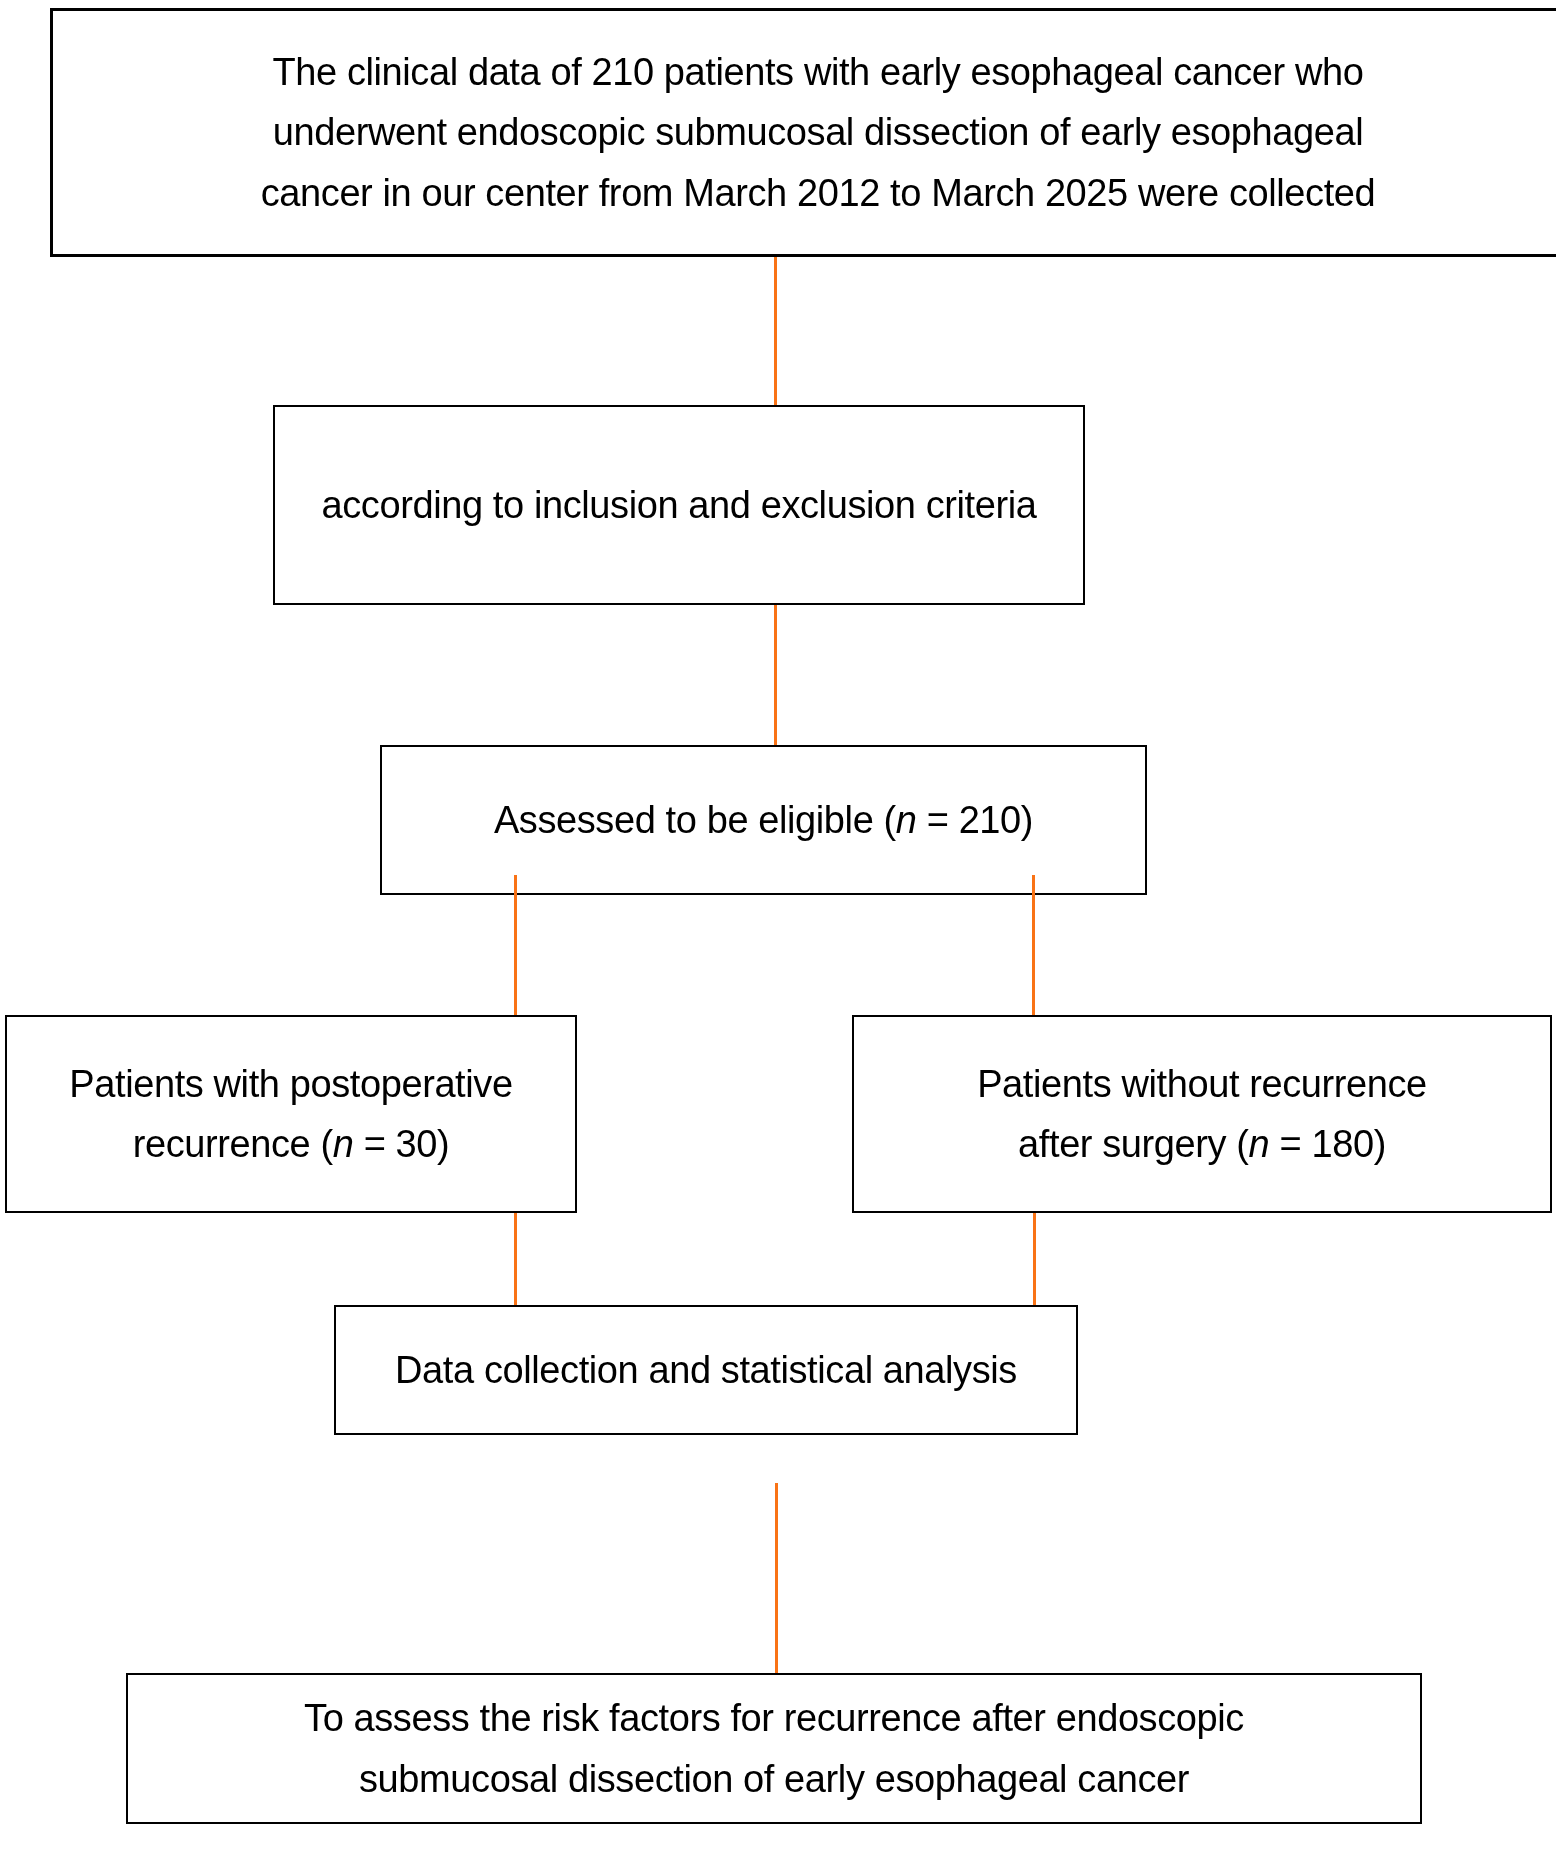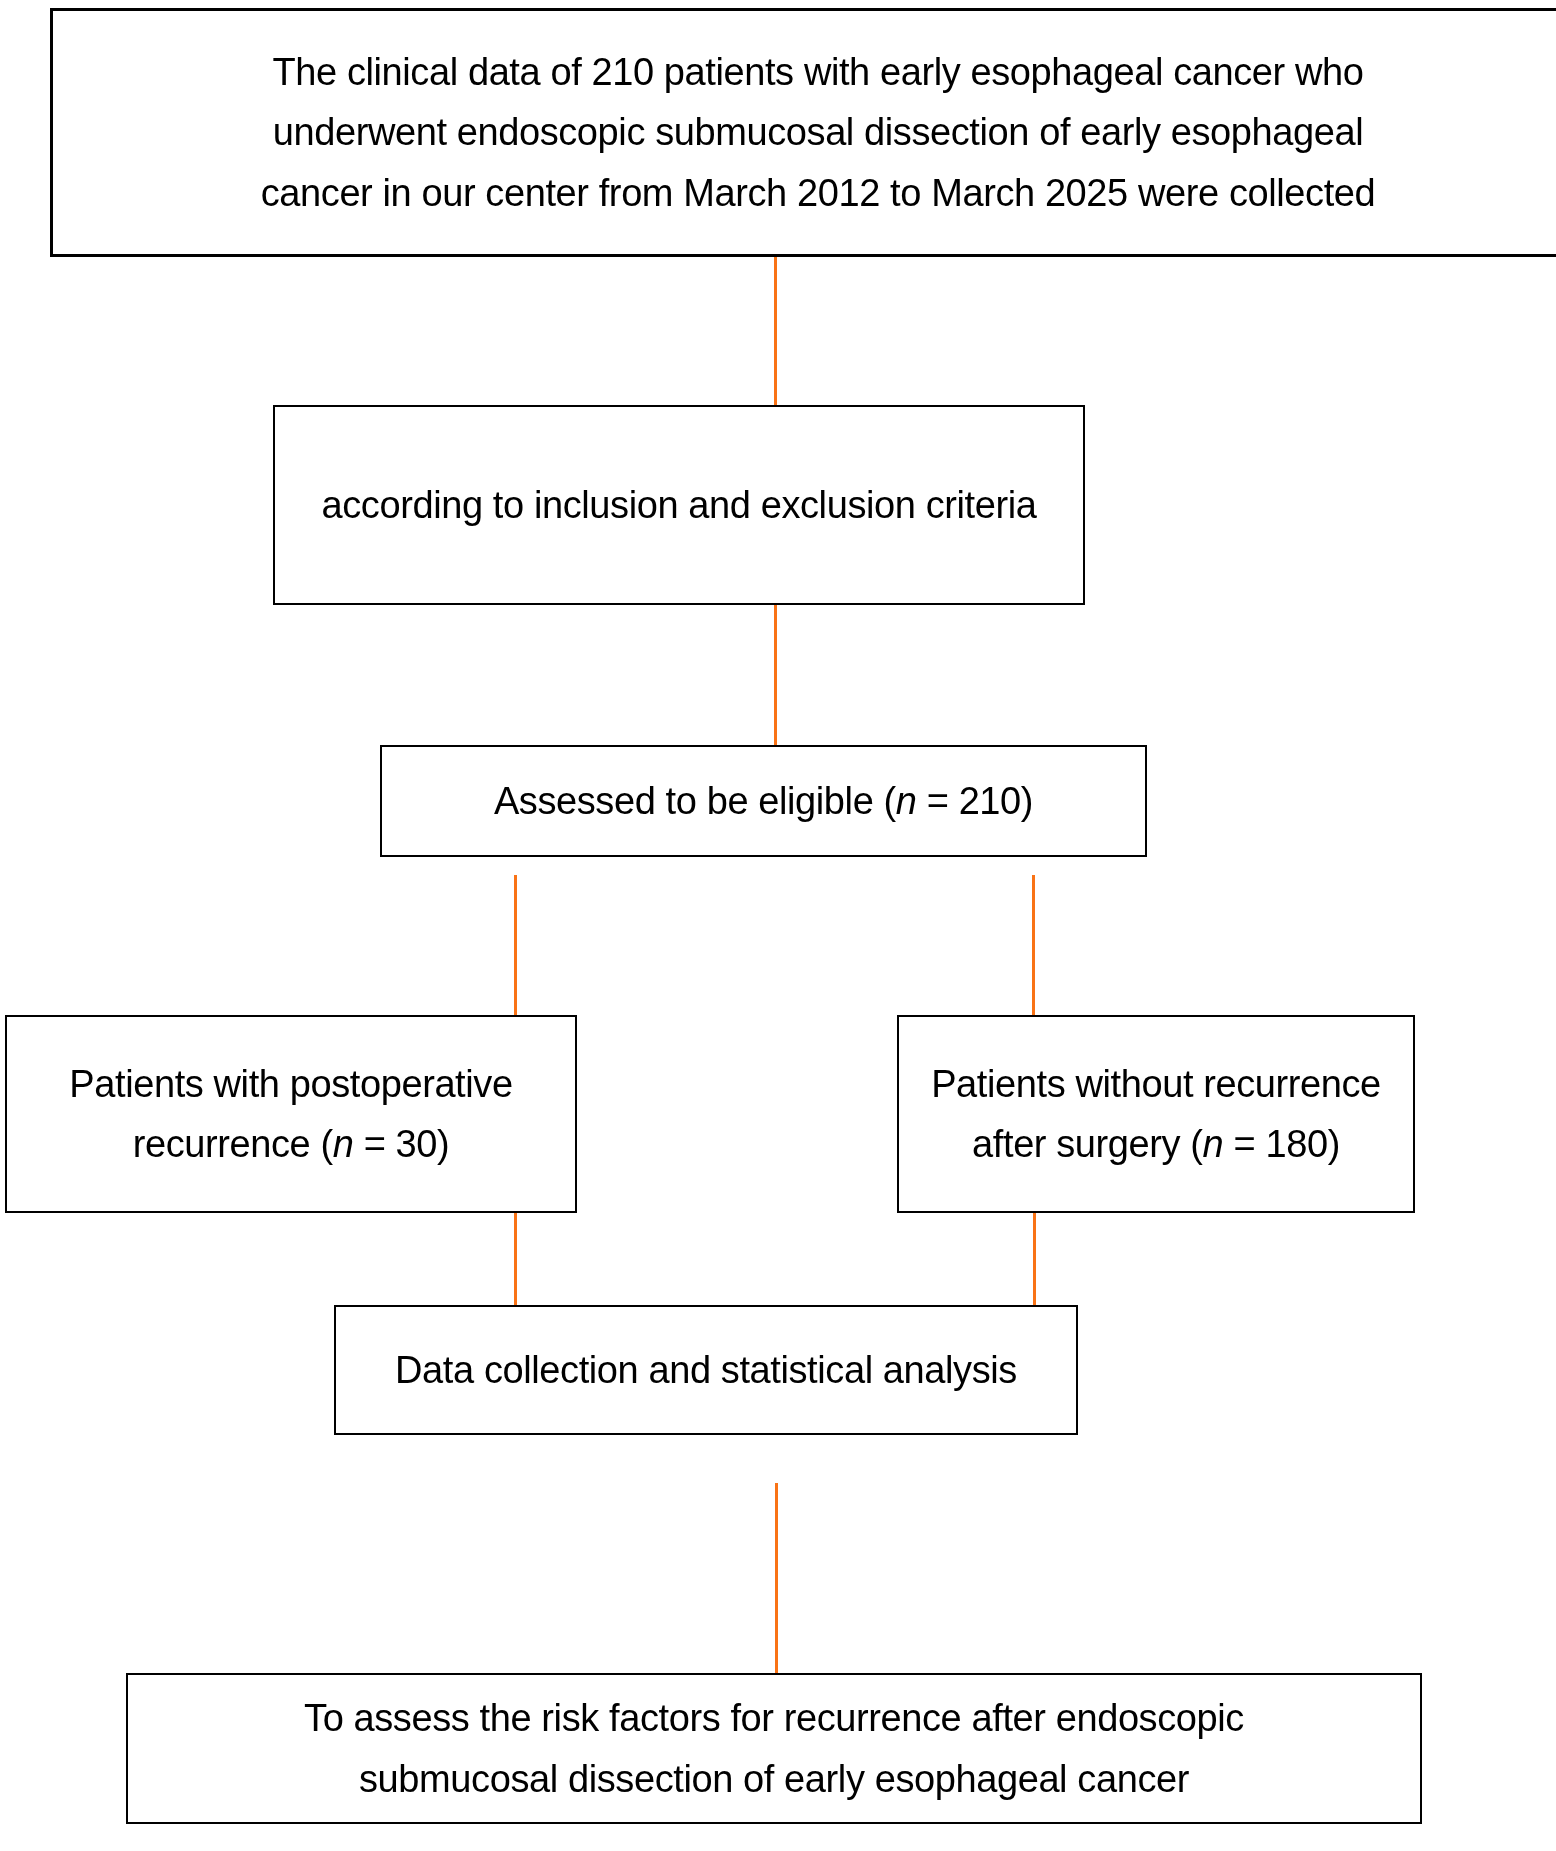--- a/index.html
+++ b/index.html
@@ -50,37 +50,37 @@
   </div>
 
   <div class="connector" style="left:774px; top:257px; height:148px;"></div>
 
   <div class="fbox" style="left:273px; top:405px; width:812px; height:200px;">
     <div class="bline">according to inclusion and exclusion criteria</div>
   </div>
 
   <div class="connector" style="left:774px; top:605px; height:140px;"></div>
 
-  <div class="fbox" style="left:380px; top:745px; width:767px; height:112px;">
+  <div class="fbox" style="left:380px; top:745px; width:767px; height:150px;">
     <div class="bline">
       <span>Assessed to be eligible (</span><i class="nvar">n</i><span> = 210)</span>
     </div>
   </div>
 
   <div class="connector" style="left:514px; top:875px; height:140px;"></div>
   <div class="connector" style="left:1032px; top:875px; height:140px;"></div>
 
   <div class="fbox" style="left:5px; top:1015px; width:572px; height:198px;">
     <div class="bline">Patients with postoperative</div>
     <div class="bline">
       <span>recurrence (</span><i class="nvar">n</i><span> = 30)</span>
     </div>
   </div>
 
-  <div class="fbox" style="left:897px; top:1015px; width:518px; height:198px;">
+  <div class="fbox" style="left:852px; top:1015px; width:700px; height:198px;">
     <div class="bline">Patients without recurrence</div>
     <div class="bline">
       <span>after surgery (</span><i class="nvar">n</i><span> = 180)</span>
     </div>
   </div>
 
   <div class="connector" style="left:514px; top:1213px; height:140px;"></div>
   <div class="connector" style="left:1033px; top:1213px; height:140px;"></div>
 
   <div class="fbox" style="left:334px; top:1305px; width:744px; height:130px;justify-content:center;">

